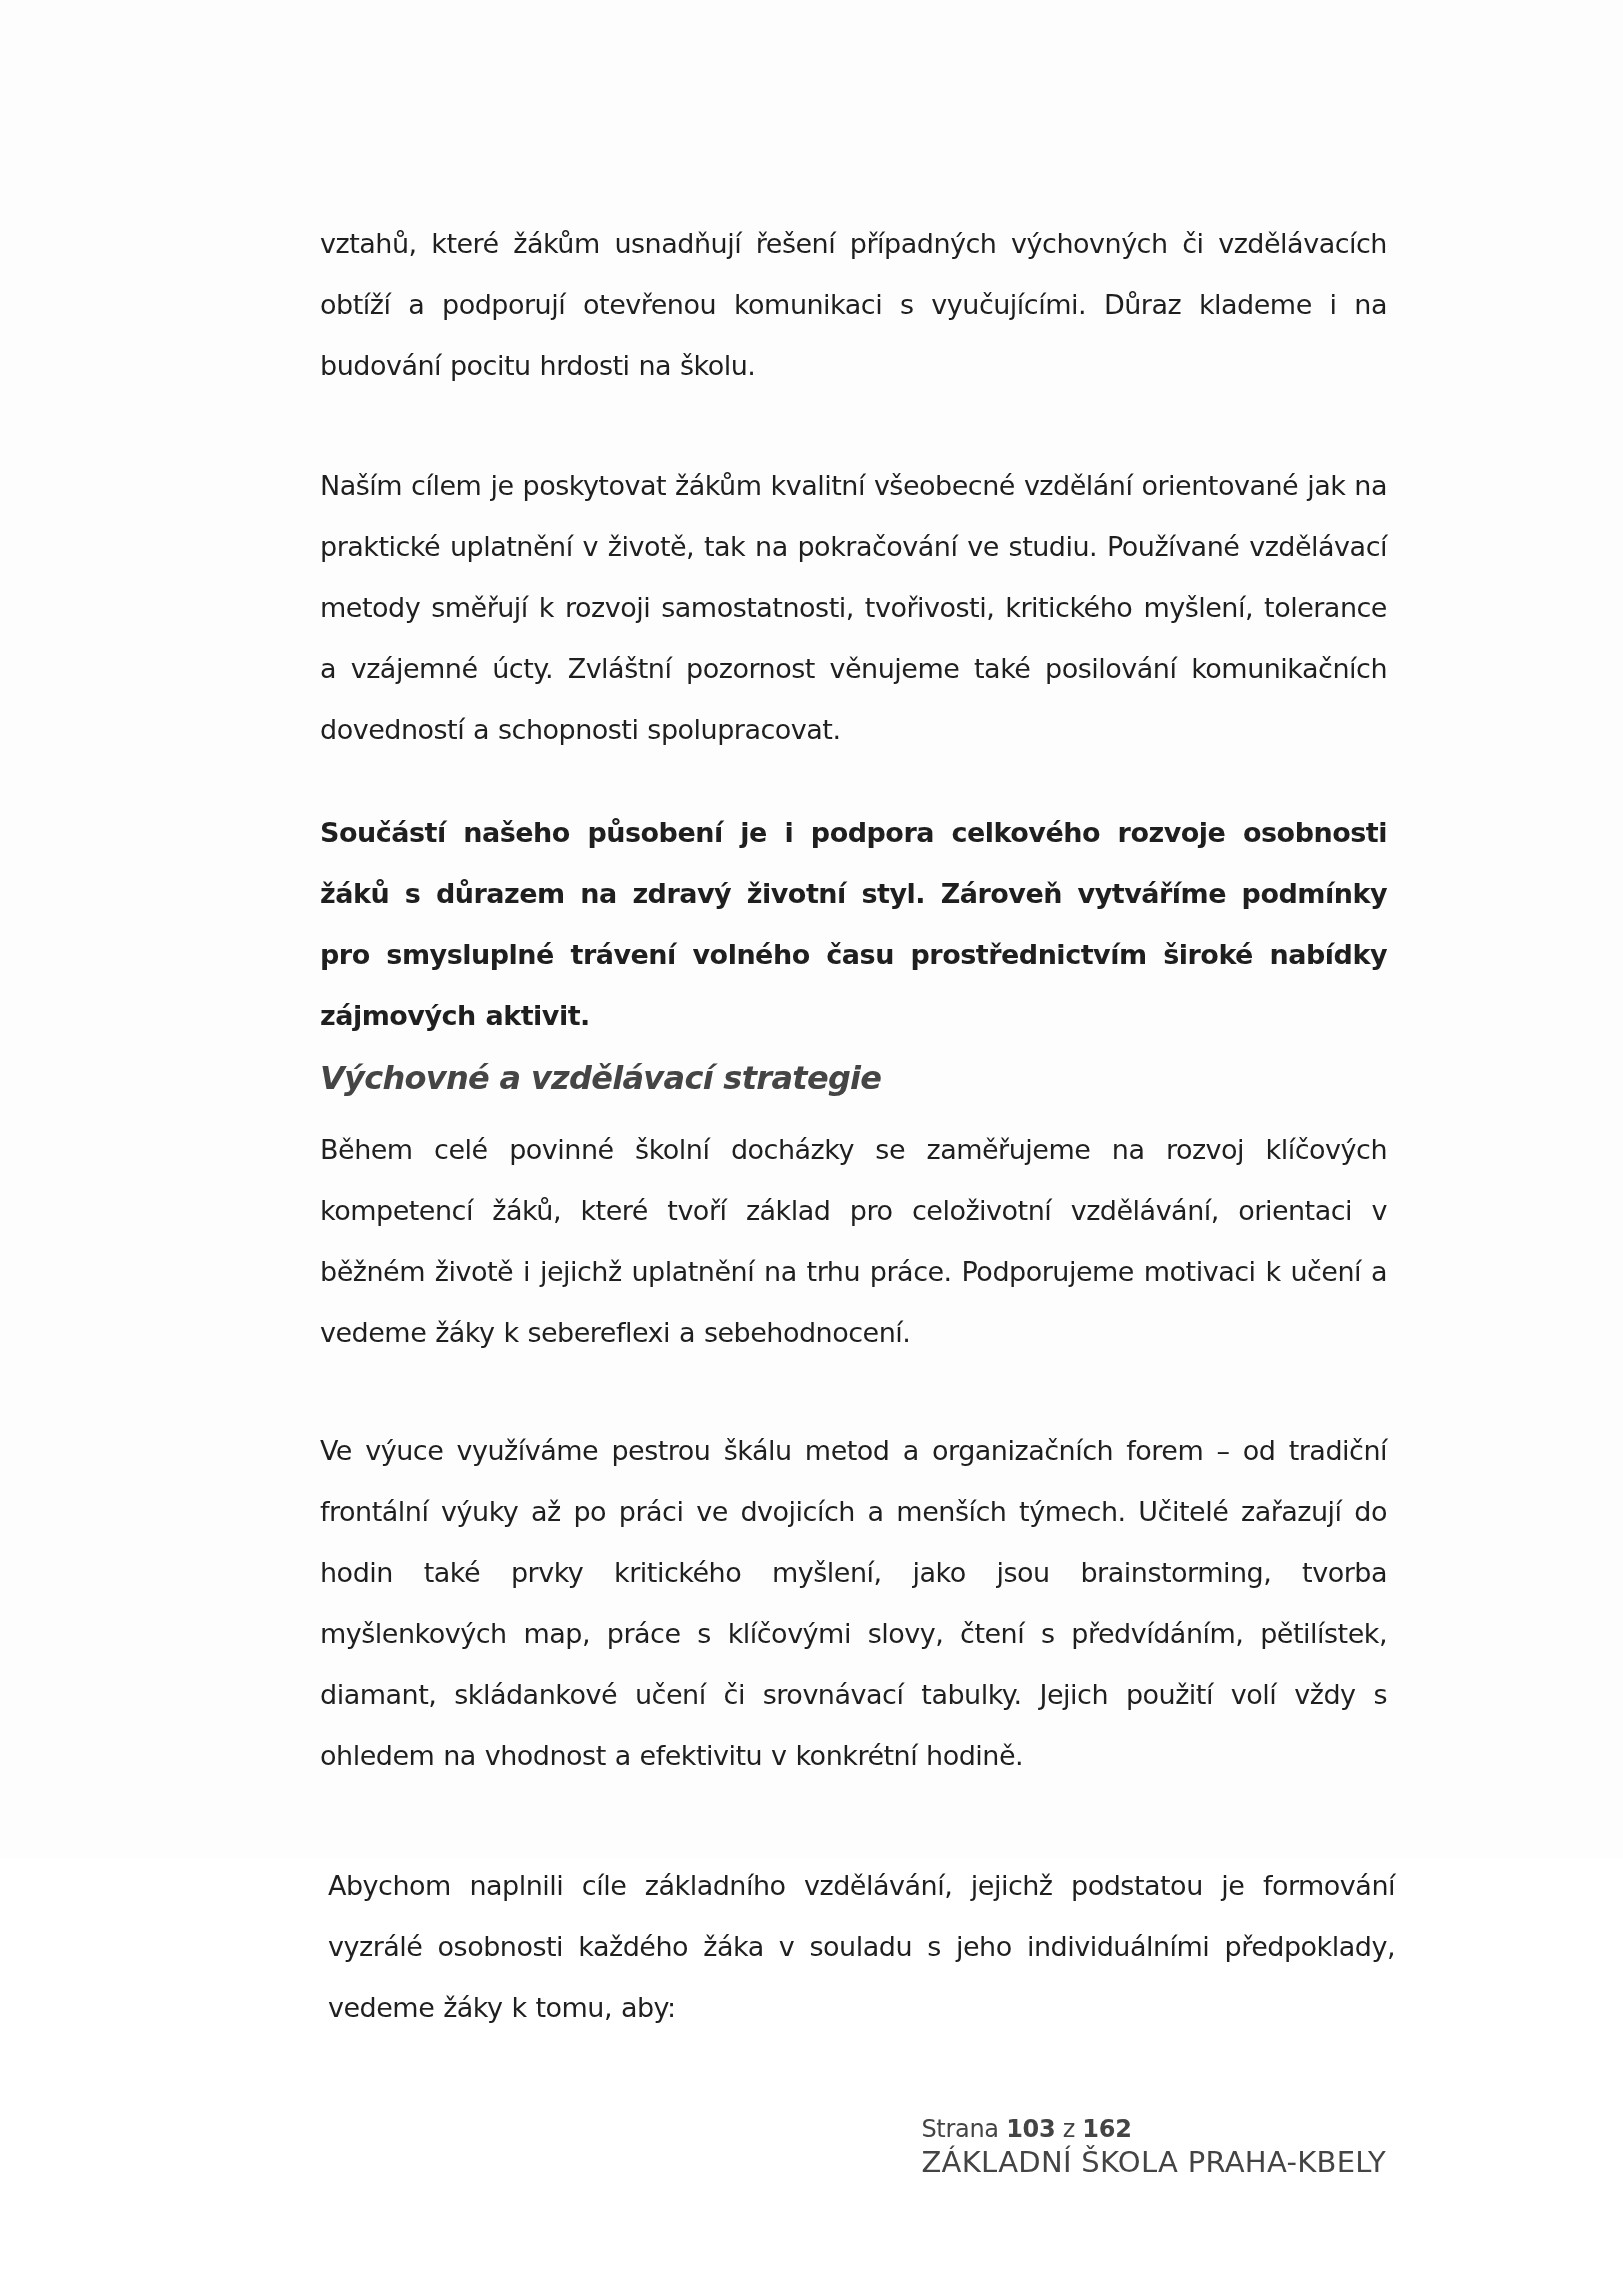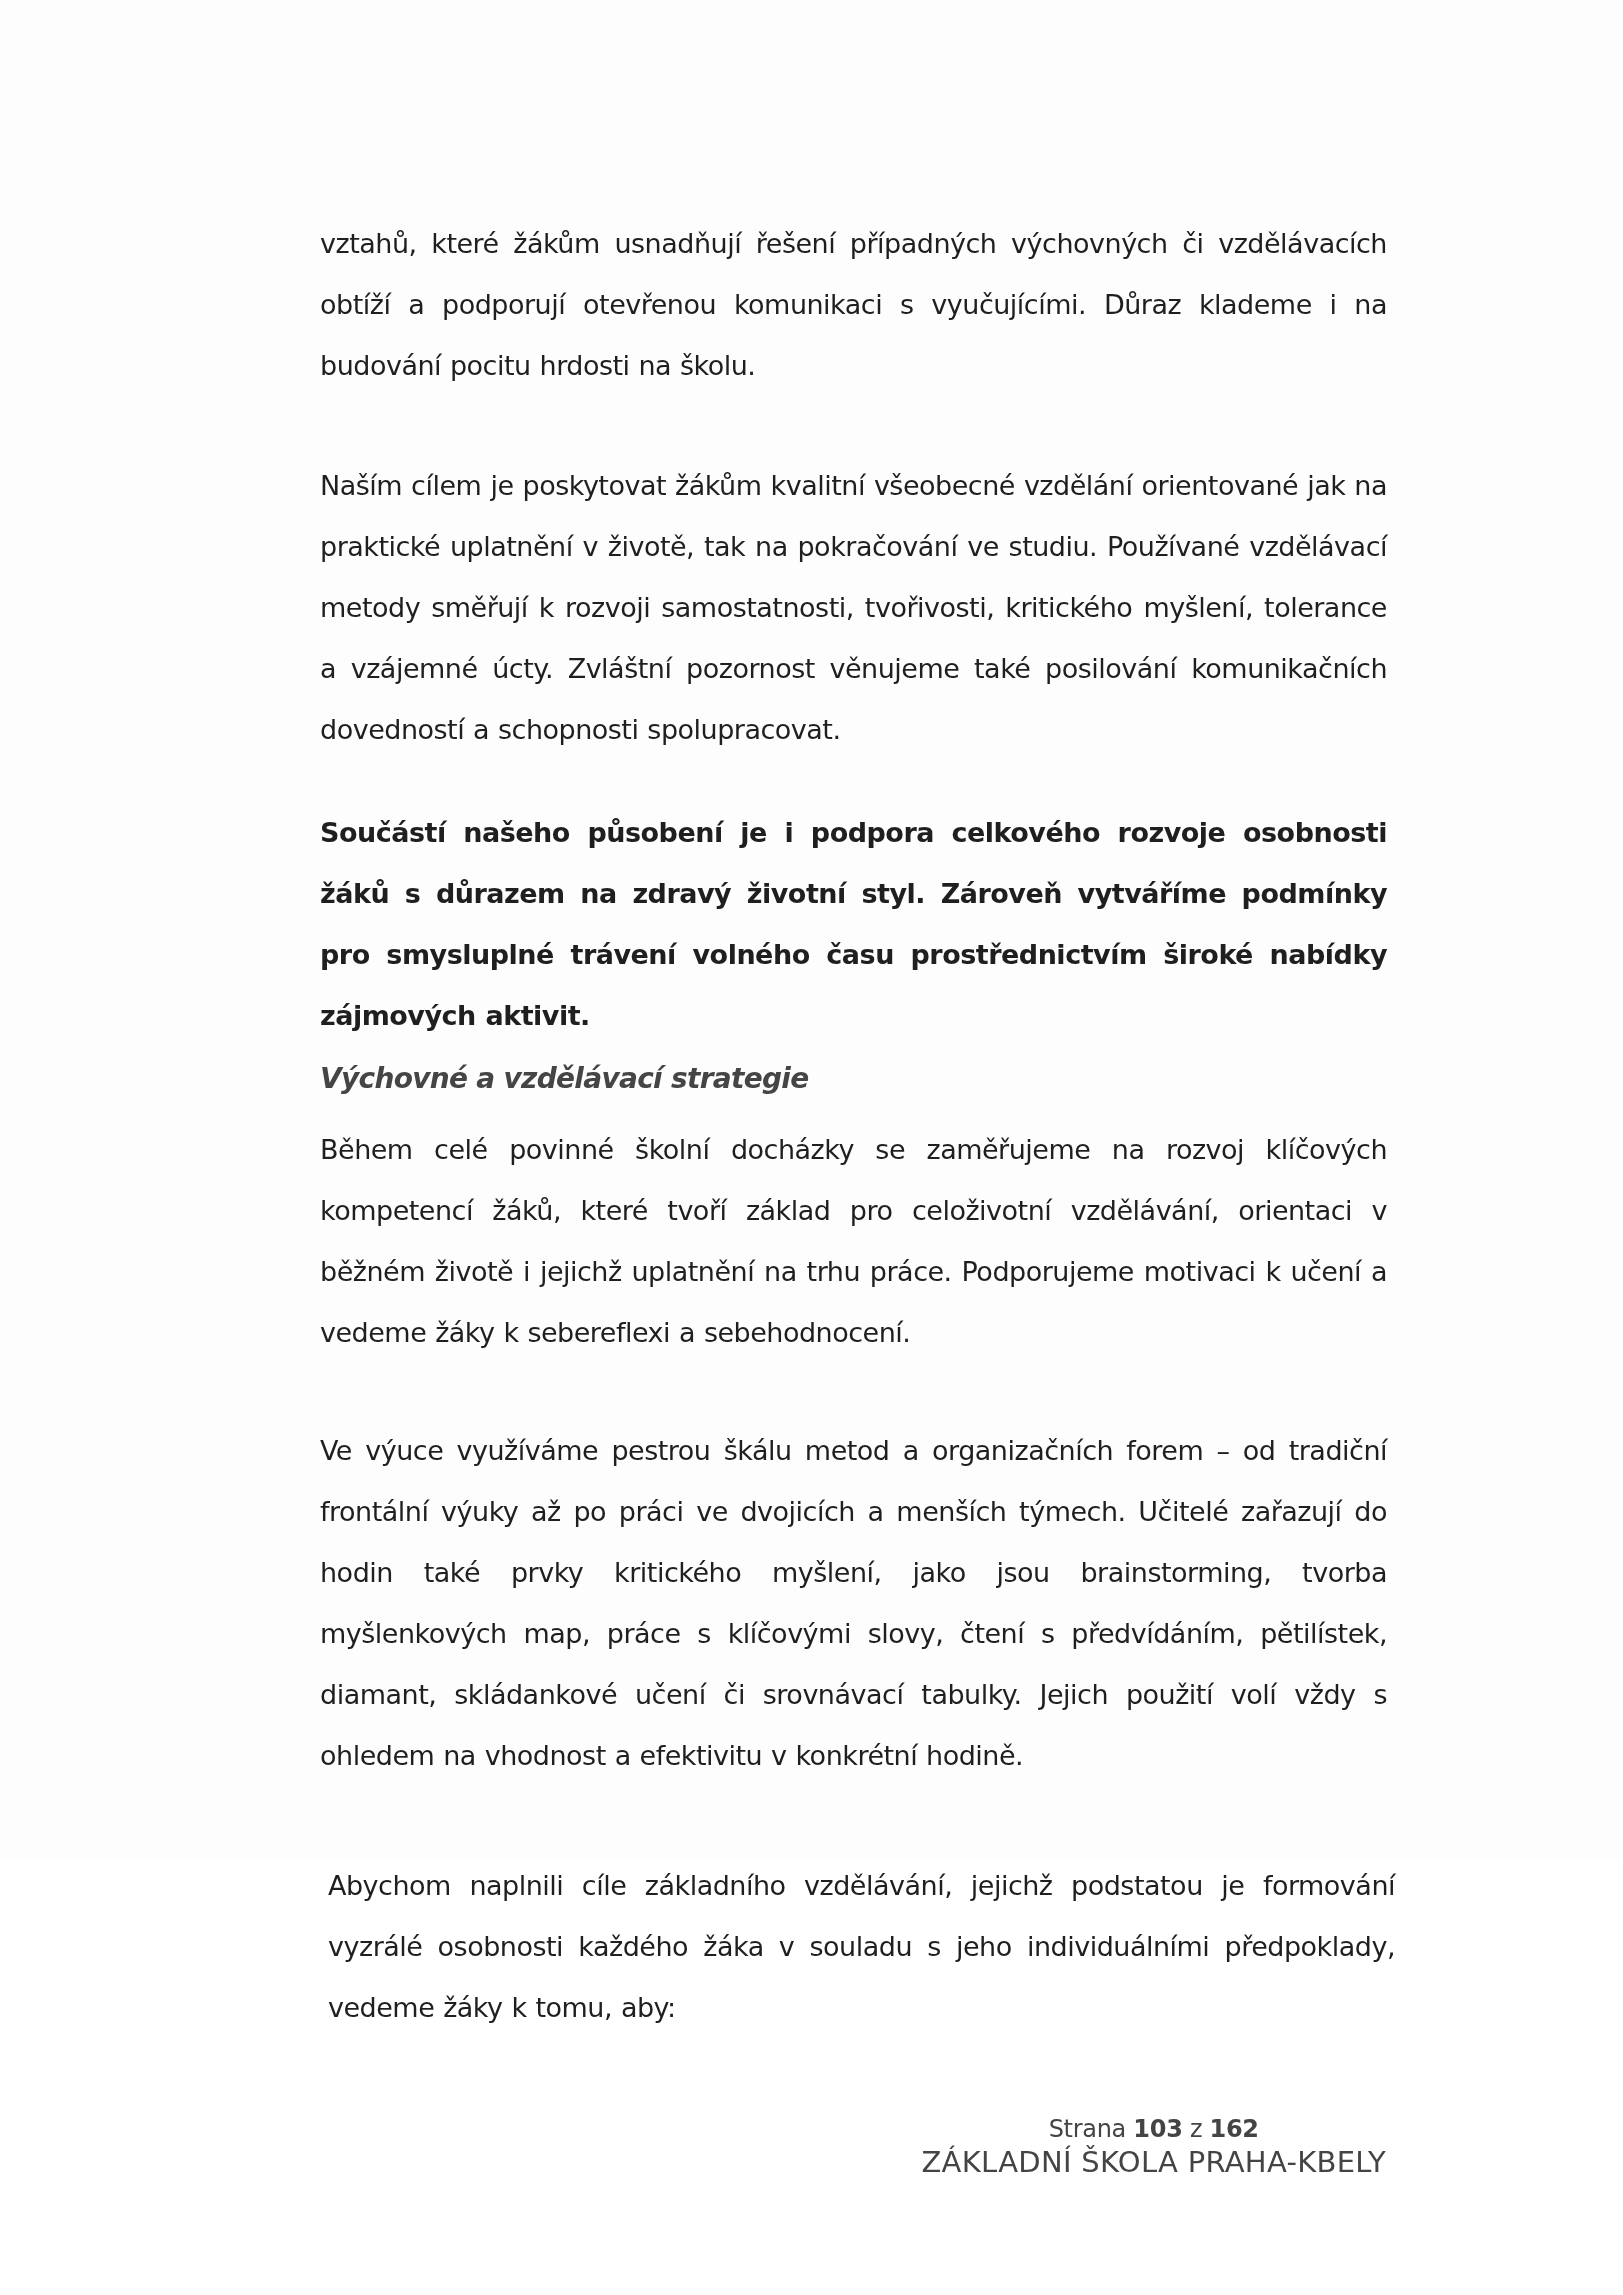--- a/index.html
+++ b/index.html
@@ -35,32 +35,32 @@
       line-height: 61px;
       text-align: justify;
       letter-spacing: -0.5px;
       word-spacing: 0.8px;
       color: #1f1f1f;
     }
     .heading {
       position: absolute;
       left: 0;
       width: 1067px;
-      font-size: 28px;
+      font-size: 32px;
       font-weight: bold;
       font-style: italic;
       color: #454545;
       letter-spacing: -0.7px;
       line-height: 51px;
     }
     .footer {
       position: absolute;
       right: 237px;
       top: 2112px;
-      text-align: center;
+      text-align: left;
       color: #444444;
     }
     .footer .page-num {
       font-size: 24px;
       line-height: 34px;
       letter-spacing: -0.3px;
     }
     .footer .page-num b {
       font-weight: bold;
     }

